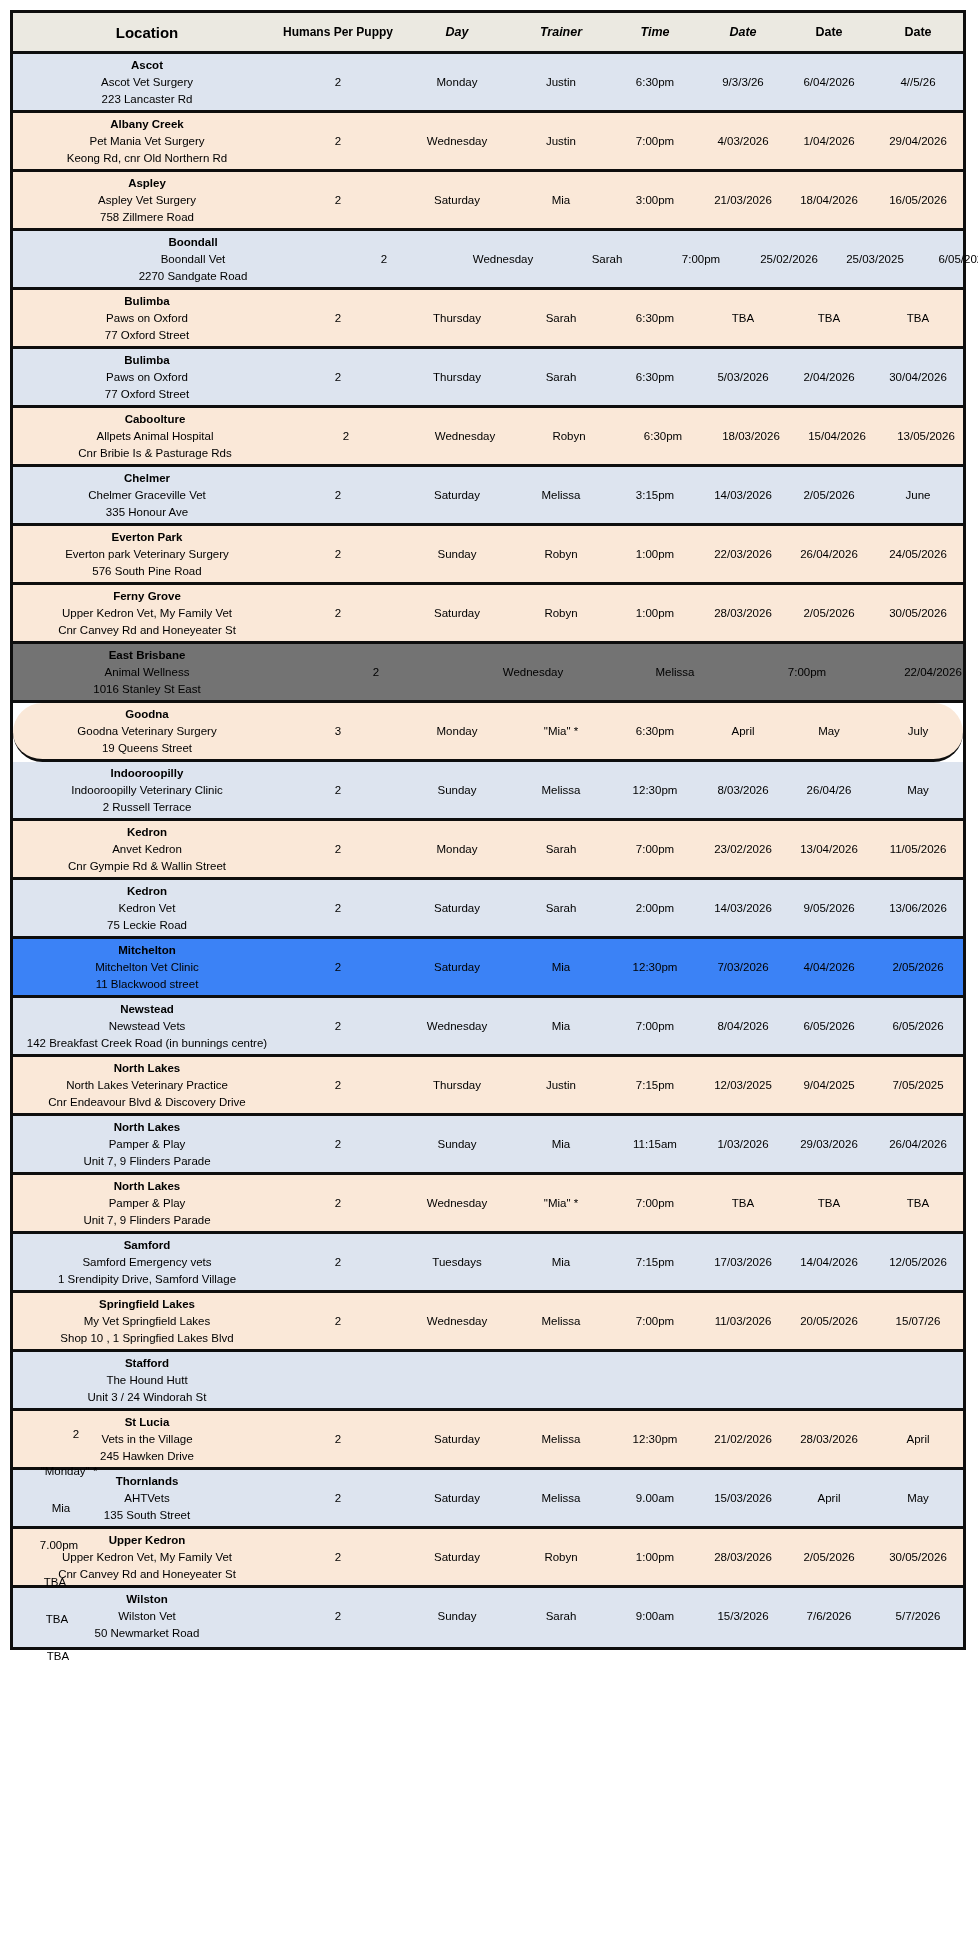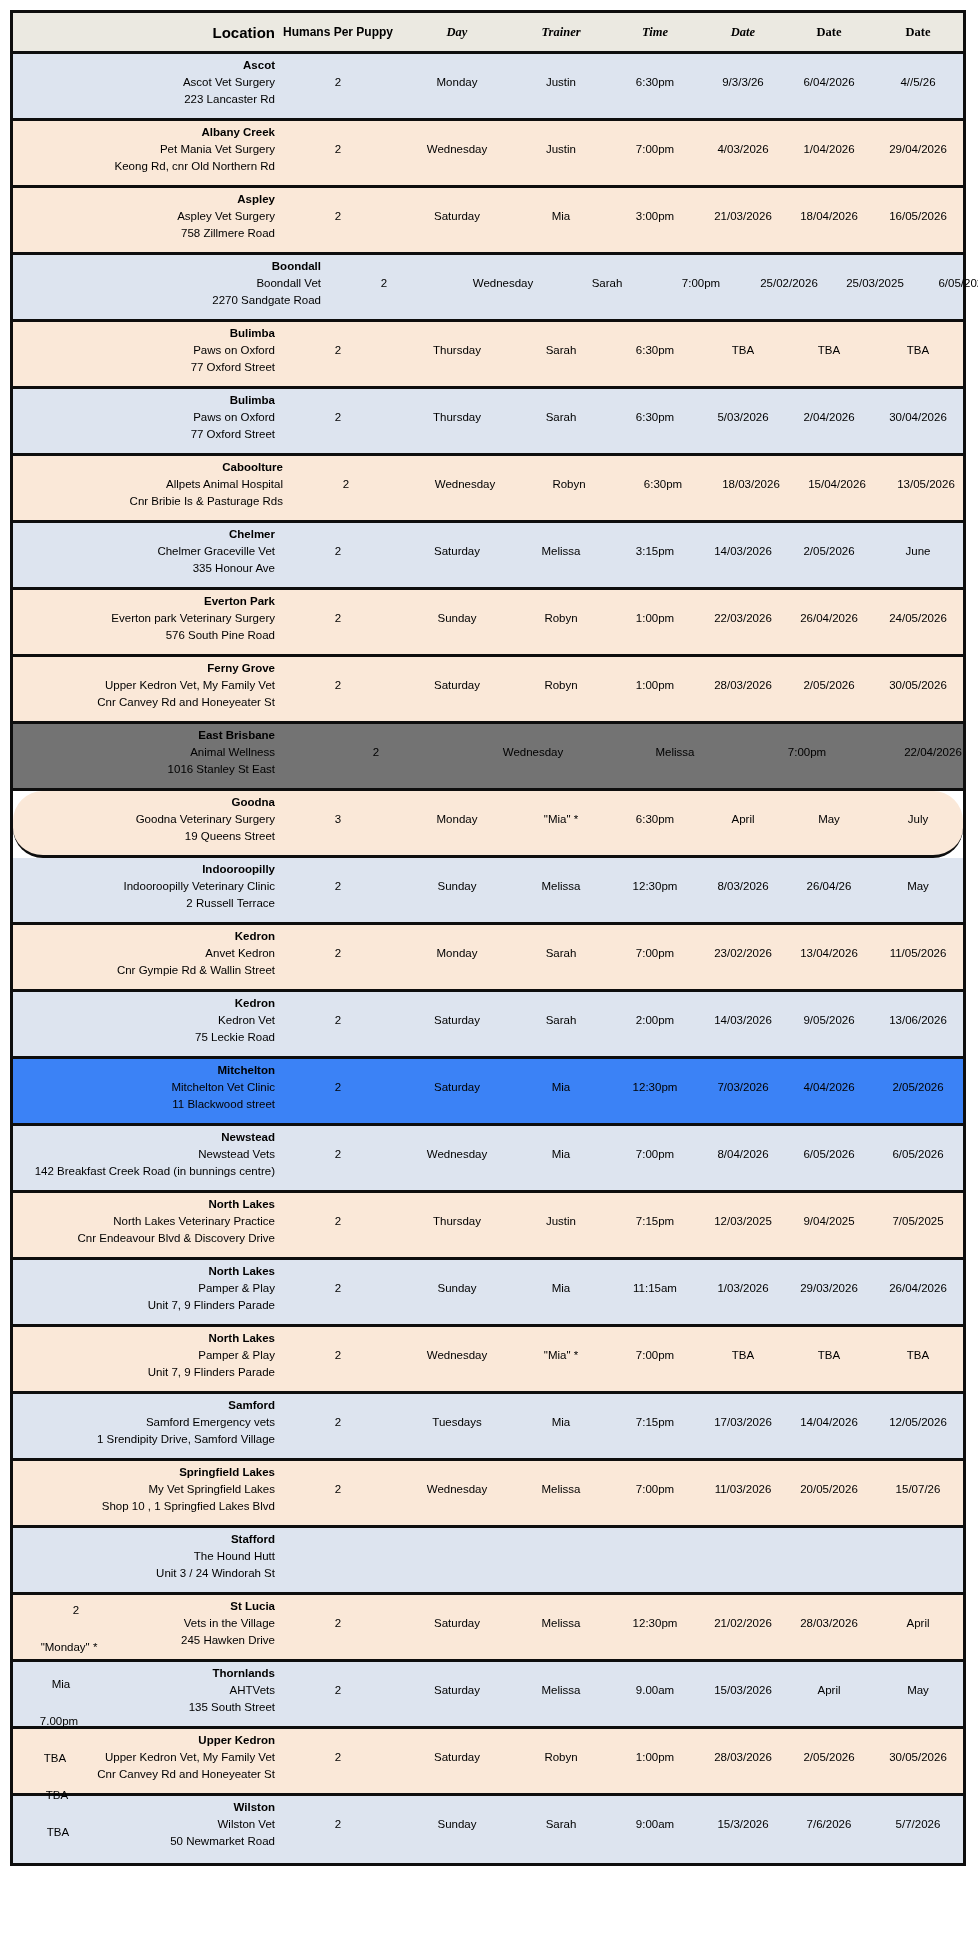--- a/index.html
+++ b/index.html
@@ -14,38 +14,38 @@
     border:3px solid #0e0e0e;
     box-sizing:border-box;
     background:#fff;
   }
   .hdr-row{
     display:flex;height:38px;align-items:center;
     border-bottom:3px solid #0e0e0e;
     box-sizing:content-box;
   }
   .row{
-    display:flex;height:67px;
+    display:flex;height:59px;
     border-bottom:3px solid #0e0e0e;
     box-sizing:border-box;
   }
   .row:last-child{border-bottom:none;}
   .c{box-sizing:border-box;flex:0 0 auto;overflow:hidden;}
-  .c-loc{width:262px;padding-left:6px;text-align:right;}
+  .c-loc{width:262px;padding-left:6px;text-align:center;}
   .c-hum{width:126px;text-align:center;}
   .c-day{width:112px;text-align:center;}
   .c-trn{width:96px;text-align:center;}
   .c-tim{width:92px;text-align:center;}
   .c-d1{width:84px;text-align:center;}
   .c-d2{width:88px;text-align:center;}
   .c-d3{width:90px;text-align:center;}
   .hdr-row .c{font-weight:bold;}
   .hdr-loc{font-size:15px;}
   .hdr-hum{font-size:12px;}
-  .hdr-sm{font-size:12.5px;font-family:Liberation Serif, serif;}
+  .hdr-sm{font-size:12.5px;}
   .italic{font-style:italic;}
   .row .c{font-size:11.5px;line-height:17px;padding-top:3px;}
   .row .c.val{padding-top:20px;}
   .loc-suburb{font-weight:bold;}
   .loc-venue,.loc-addr{font-weight:normal;}
 </style>
 </head>
 <body>
 
 <div class="table-wrap">

